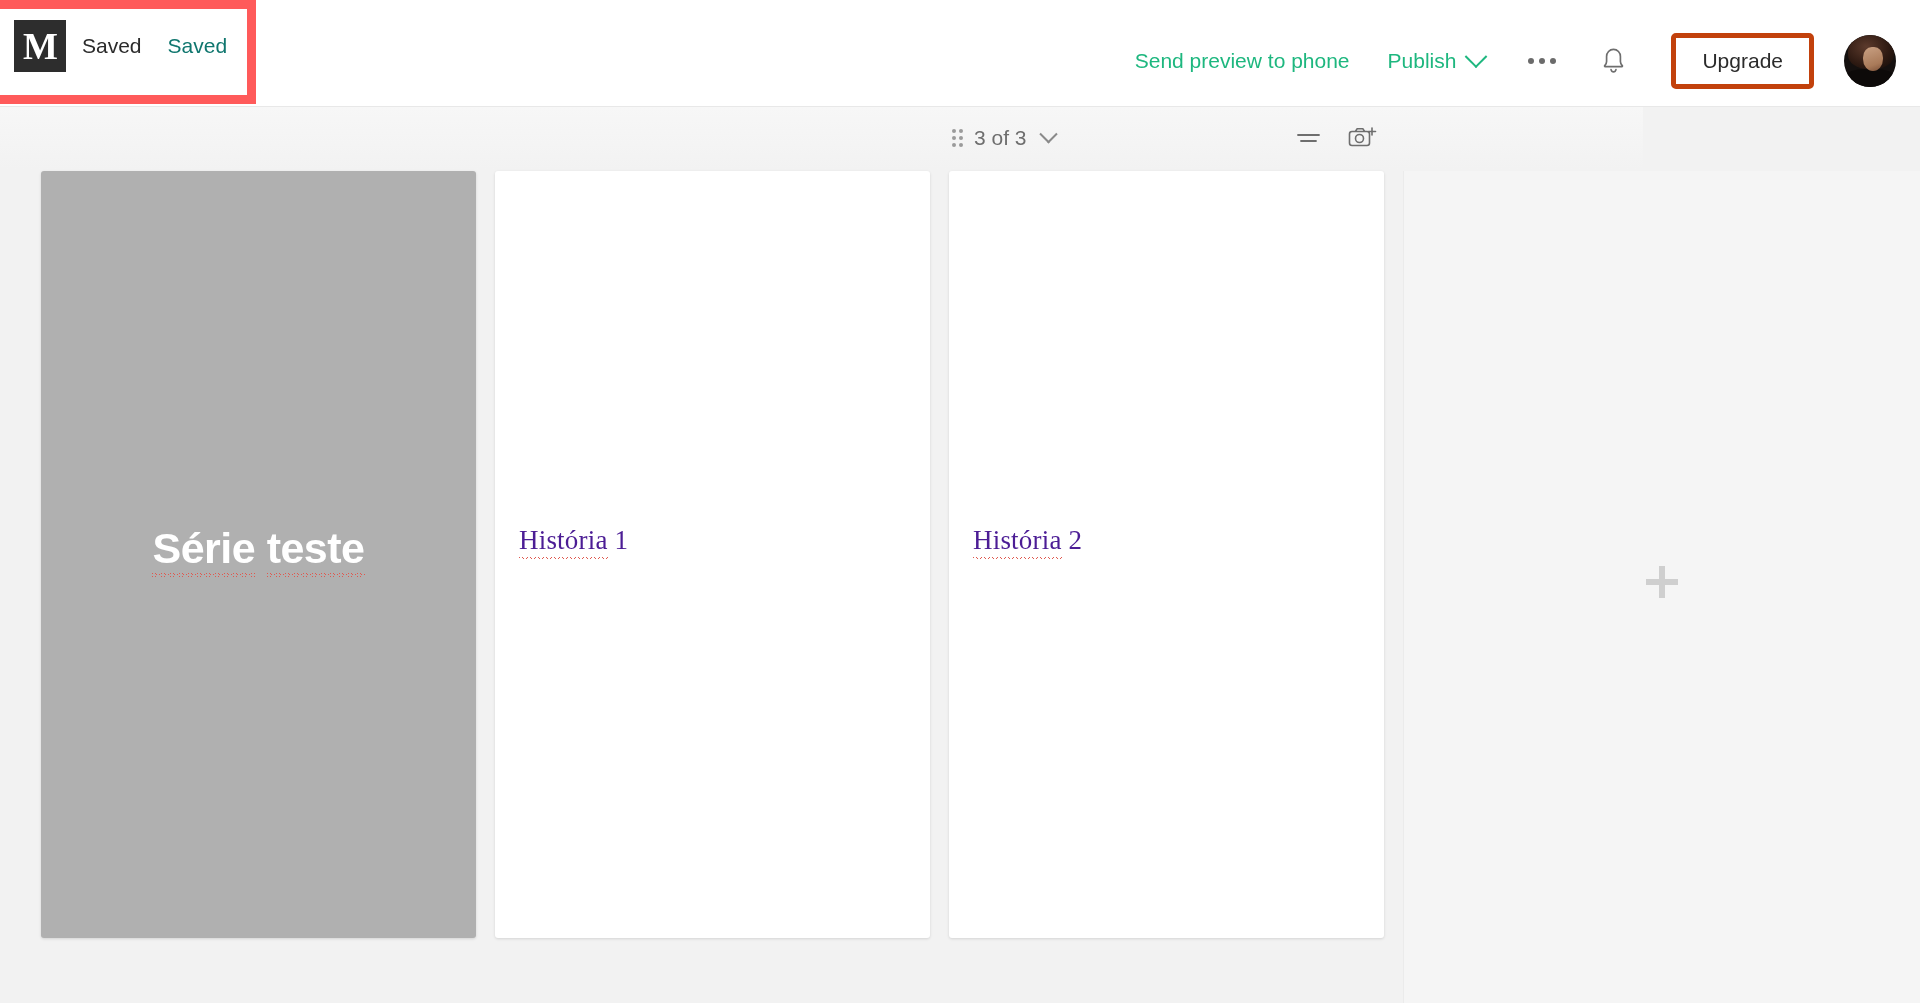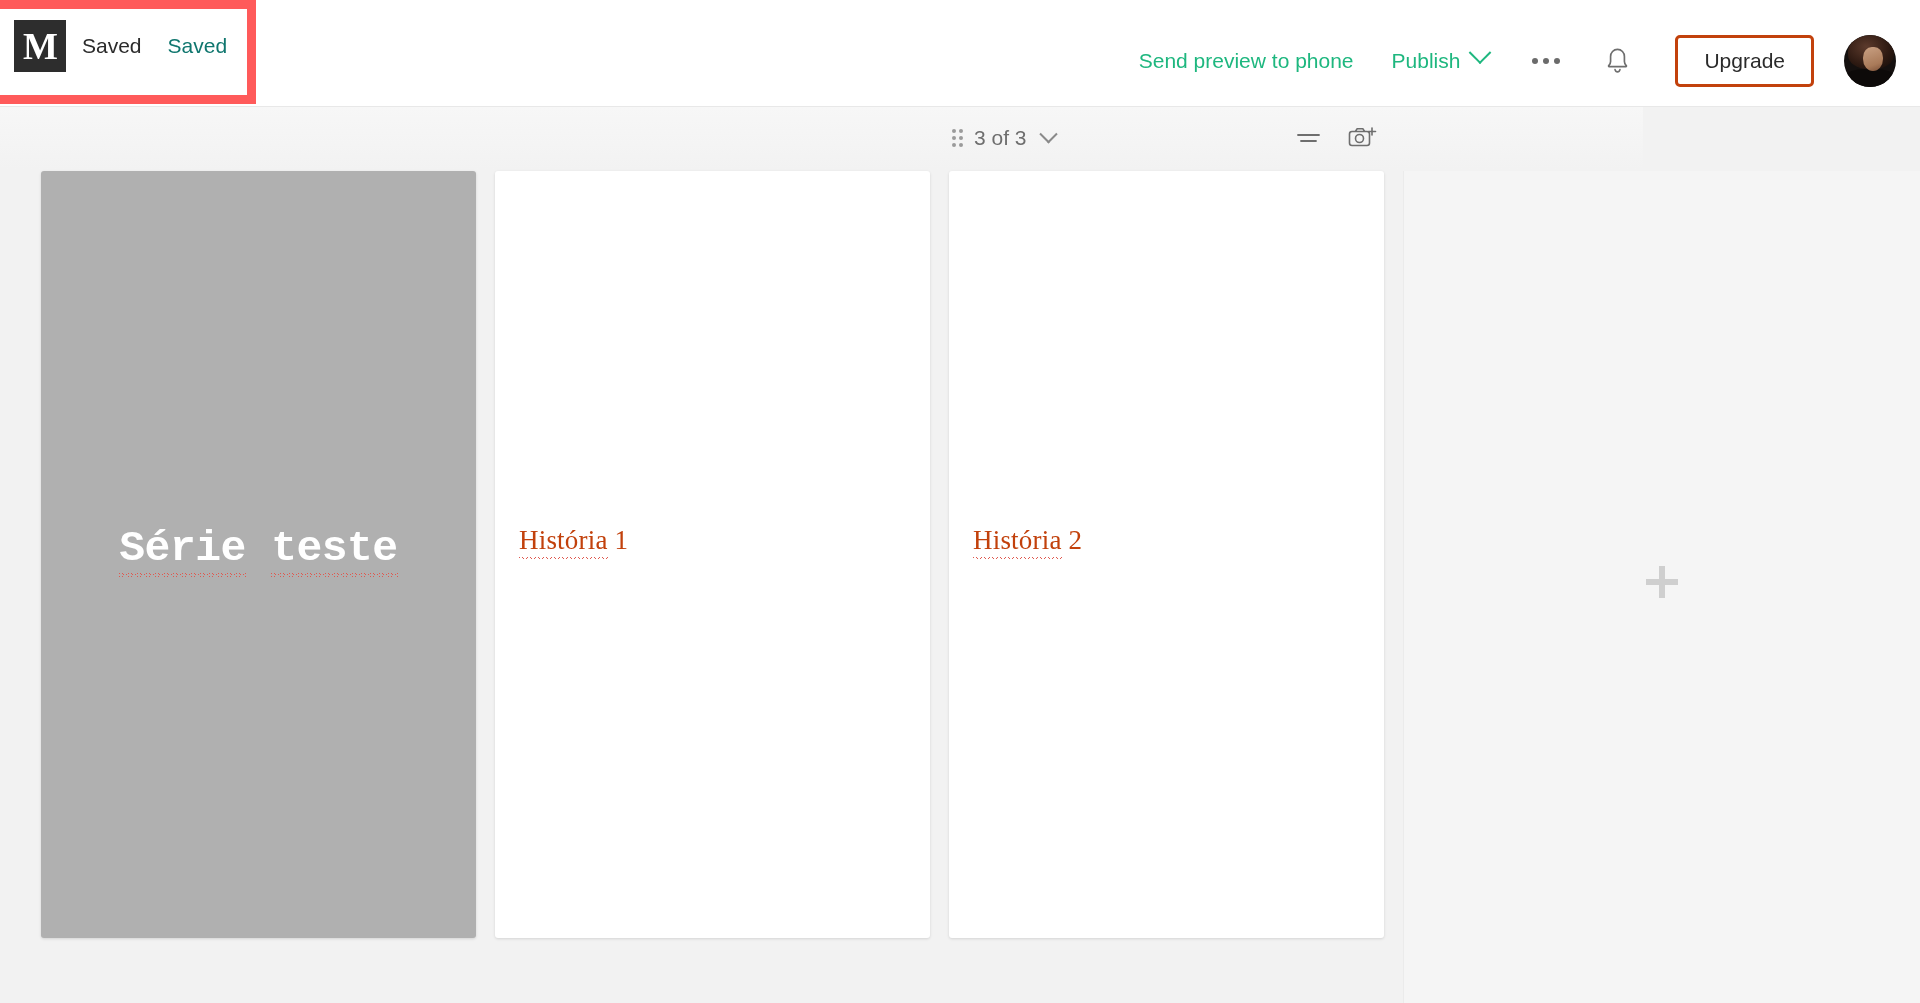--- a/index.html
+++ b/index.html
@@ -90,20 +90,21 @@
     font-size: 21px;
     cursor: pointer;
     white-space: nowrap;
     background: none;
     border: none;
     font-family: "Liberation Sans", sans-serif;
   }
   .send-preview { margin-right: 38px; }
   .publish-wrap {
     display: flex;
+    align-items: center;
     gap: 12px;
     margin-right: 44px;
     cursor: pointer;
   }
   .chev {
     display: inline-block;
     width: 16px; height: 16px;
     border-right: 2.5px solid #1eb77f;
     border-bottom: 2.5px solid #1eb77f;
     transform: rotate(45deg) translate(-3px,-3px);
@@ -121,21 +122,21 @@
     background: #6b6b6b;
     display: block;
   }
   .bell-btn {
     margin-right: 44px;
     cursor: pointer;
     display: flex;
     align-items: center;
   }
   .upgrade-btn {
-    border: 3px solid #c2410c;
+    border: 5px solid #c2410c;
     border-radius: 5px;
     padding: 11px 26px;
     font-size: 21px;
     color: #2b2b2b;
     background: #ffffff;
     cursor: pointer;
     margin-right: 30px;
     font-family: "Liberation Sans", sans-serif;
     white-space: nowrap;
   }
@@ -249,33 +250,33 @@
     align-items: center;
     justify-content: center;
   }
   .card.page {
     background: #ffffff;
   }
   .cover-title {
     color: #ffffff;
     font-size: 43px;
     font-weight: bold;
-    font-family: Liberation Mono, monospace;
+    font-family: Liberation Sans, sans-serif;
     letter-spacing: -0.5px;
     text-align: center;
     padding-bottom: 8px;
     position: relative;
   }
   .page-title {
     position: absolute;
     left: 24px;
     top: 354px;
     font-family: "Liberation Serif", serif;
     font-size: 27px;
-    color: #c2410c;
+    color: #4c1d95;
     letter-spacing: 0.2px;
   }
   
   .squiggle {
     position: relative;
     display: inline-block;
     padding-bottom: 4px;
   }
   .squiggle::after {
     content: "";

